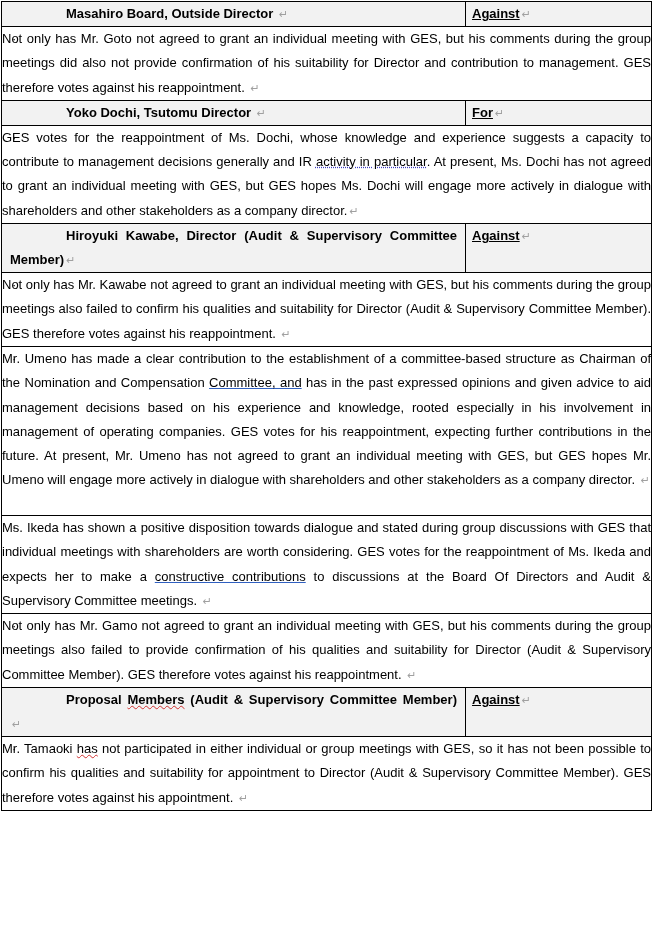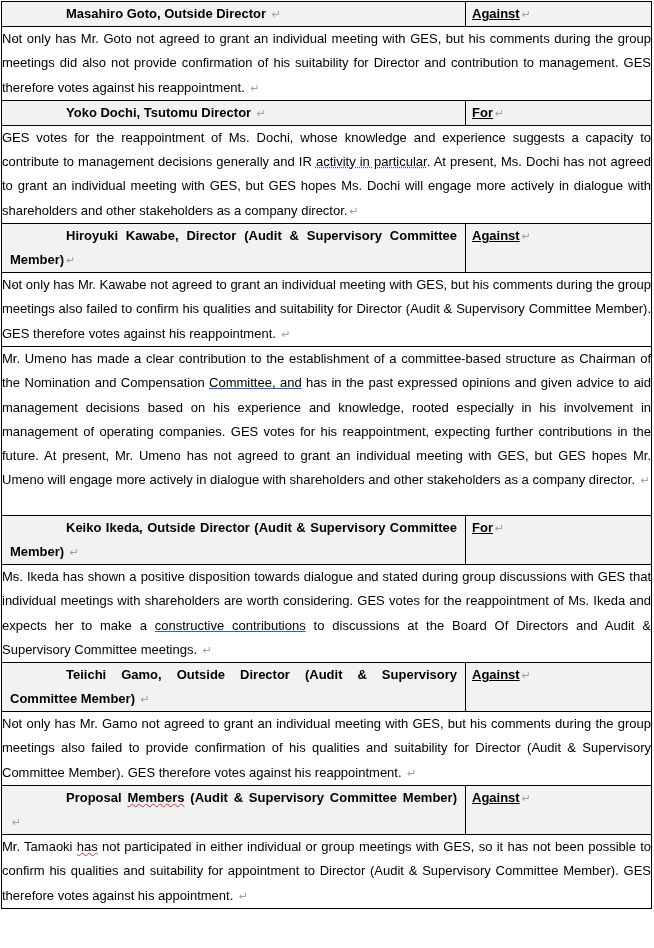--- a/index.html
+++ b/index.html
@@ -24,21 +24,21 @@
 <body>
 
 <table class="tbl">
   <colgroup>
       <col style="width:464px">
       <col style="width:186px">
     </colgroup>
 
   <tbody>
       <tr class="hdr" style="height:25px">
-    <td class="name"><span class="indent"></span><span>Masahiro Goto, Outside Director</span> <span class="mark">↵</span></td>
+    <td class="name"><span class="indent"></span><span>Masahiro Board, Outside Director</span> <span class="mark">↵</span></td>
     <td class="vote"><span class="v">Against</span><span class="mark">↵</span></td>
   </tr>
   <tr style="height:73px">
     <td colspan="2" class="body-cell"><span class="bullet">·</span><span>Not only has Mr. Goto not agreed to grant an individual meeting with GES, but his comments during the group meetings did also not provide confirmation of his suitability for Director and contribution to management. GES therefore votes against his reappointment.</span> <span class="mark">↵</span></td>
   </tr>
 
   <tr class="hdr" style="height:24px">
     <td class="name"><span class="indent"></span><span>Yoko Dochi, Tsutomu Director</span> <span class="mark">↵</span></td>
     <td class="vote"><span class="v">For</span><span class="mark">↵</span></td>
   </tr>
@@ -52,32 +52,24 @@
     <td class="vote"><span class="v">Against</span><span class="mark">↵</span></td>
   </tr>
   <tr style="height:73px">
     <td colspan="2" class="body-cell"><span class="bullet">·</span><span>Not only has Mr. Kawabe not agreed to grant an individual meeting with GES, but his comments during the group meetings also failed to confirm his qualities and suitability for Director (Audit &amp; Supervisory Committee Member). GES therefore votes against his reappointment.</span> <span class="mark">↵</span></td>
   </tr>
 
   <tr style="height:169px">
     <td colspan="2" class="body-cell"><span class="bullet">·</span><span>Mr. Umeno has made a clear contribution to the establishment of a committee-based structure as Chairman of the Nomination and Compensation </span><span class="blue-ul">Committee, and</span><span> has in the past expressed opinions and given advice to aid management decisions based on his experience and knowledge, rooted especially in his involvement in management of operating companies. GES votes for his reappointment, expecting further contributions in the future. At present, Mr. Umeno has not agreed to grant an individual meeting with GES, but GES hopes Mr. Umeno will engage more actively in dialogue with shareholders and other stakeholders as a company director.</span> <span class="mark">↵</span></td>
   </tr>
 
-  <tr class="hdr" style="height:48px">
-    <td class="name"><span class="indent"></span><span>Keiko Ikeda, Outside Director (Audit &amp; Supervisory Committee Member)</span> <span class="mark">↵</span></td>
-    <td class="vote"><span class="v">For</span><span class="mark">↵</span></td>
-  </tr>
   <tr style="height:98px">
     <td colspan="2" class="body-cell"><span class="bullet">·</span><span>Ms. Ikeda has shown a positive disposition towards dialogue and stated during group discussions with GES that individual meetings with shareholders are worth considering. GES votes for the reappointment of Ms. Ikeda and expects her to make a </span><span class="blue-ul">constructive contributions</span><span> to discussions at the Board Of Directors and Audit &amp; Supervisory Committee meetings.</span> <span class="mark">↵</span></td>
   </tr>
 
-  <tr class="hdr" style="height:48px">
-    <td class="name"><span class="indent"></span><span>Teiichi Gamo, Outside Director (Audit &amp; Supervisory Committee Member)</span> <span class="mark">↵</span></td>
-    <td class="vote"><span class="v">Against</span><span class="mark">↵</span></td>
-  </tr>
   <tr style="height:73px">
     <td colspan="2" class="body-cell"><span class="bullet">·</span><span>Not only has Mr. Gamo not agreed to grant an individual meeting with GES, but his comments during the group meetings also failed to provide confirmation of his qualities and suitability for Director (Audit &amp; Supervisory Committee Member). GES therefore votes against his reappointment.</span> <span class="mark">↵</span></td>
   </tr>
 
   <tr class="hdr" style="height:25px">
     <td class="name"><span class="indent"></span><span>Proposal </span><span class="red-ul">Members</span><span> (Audit &amp; Supervisory Committee Member)</span> <span class="mark">↵</span></td>
     <td class="vote"><span class="v">Against</span><span class="mark">↵</span></td>
   </tr>
   <tr style="height:72px">
     <td colspan="2" class="body-cell"><span class="bullet">·</span><span>Mr. Tamaoki </span><span class="red-ul">has</span><span> not participated in either individual or group meetings with GES, so it has not been possible to confirm his qualities and suitability for appointment to Director (Audit &amp; Supervisory Committee Member). GES therefore votes against his appointment.</span> <span class="mark">↵</span></td>

